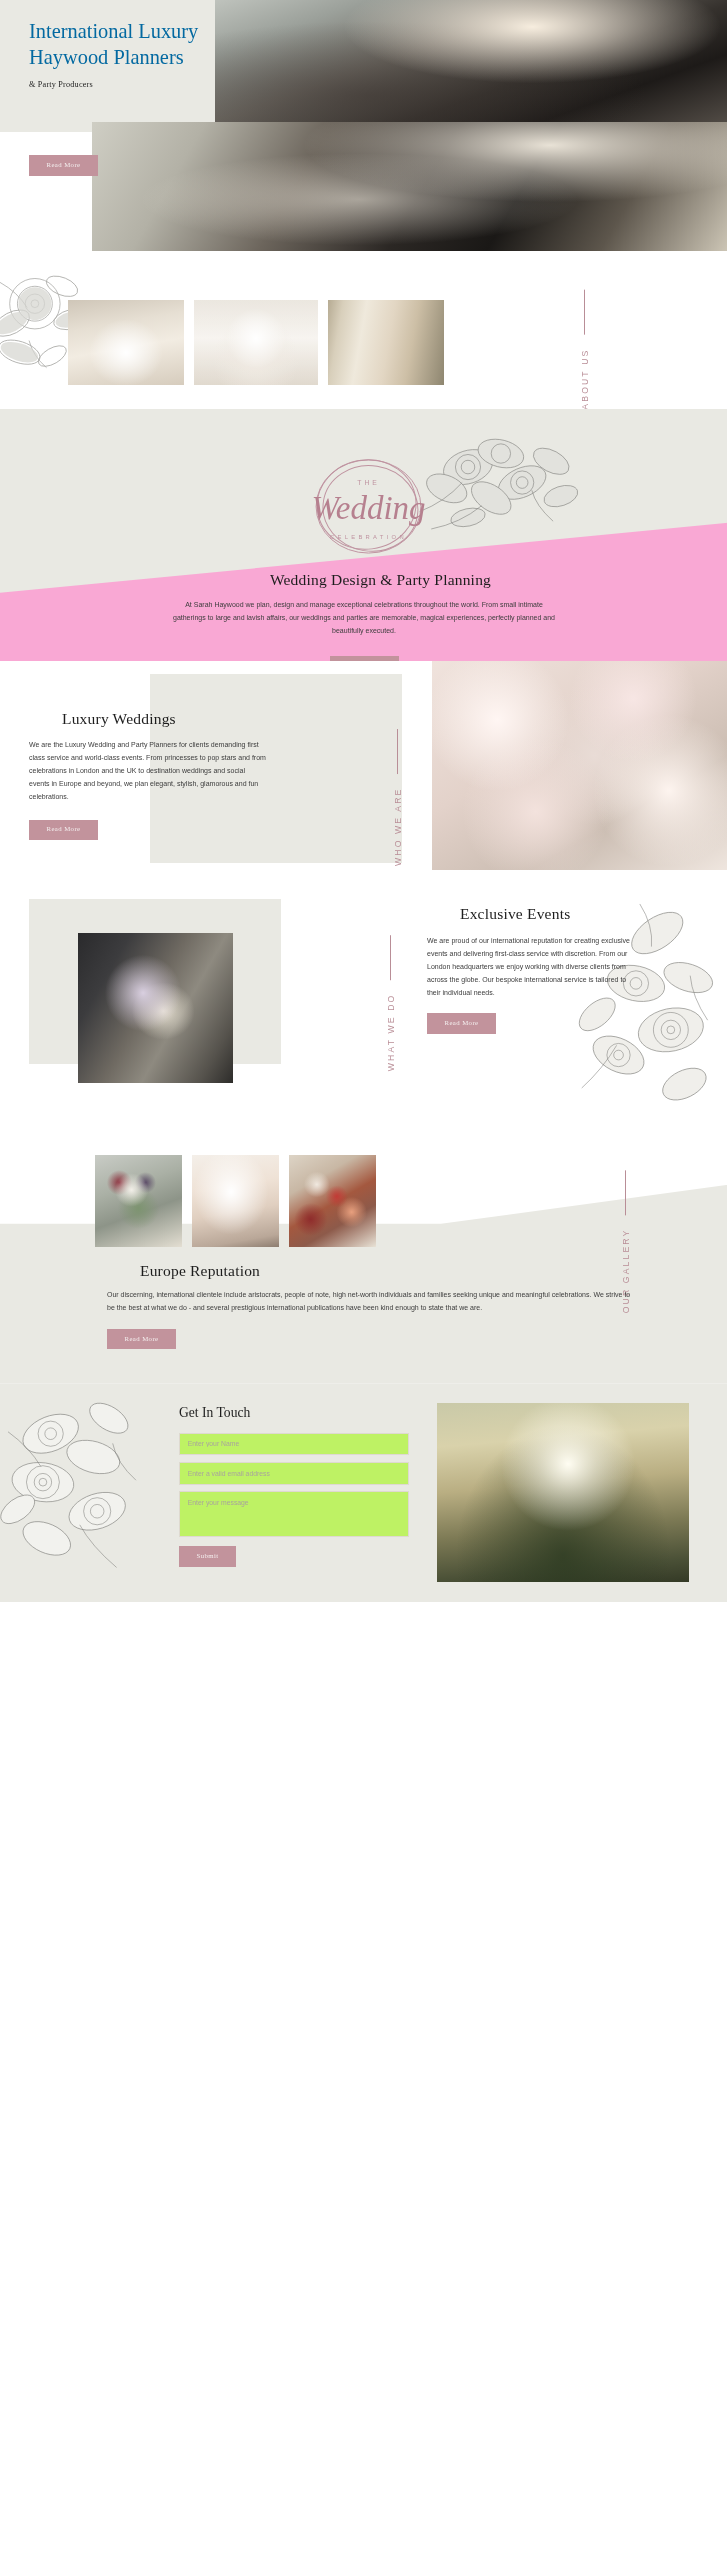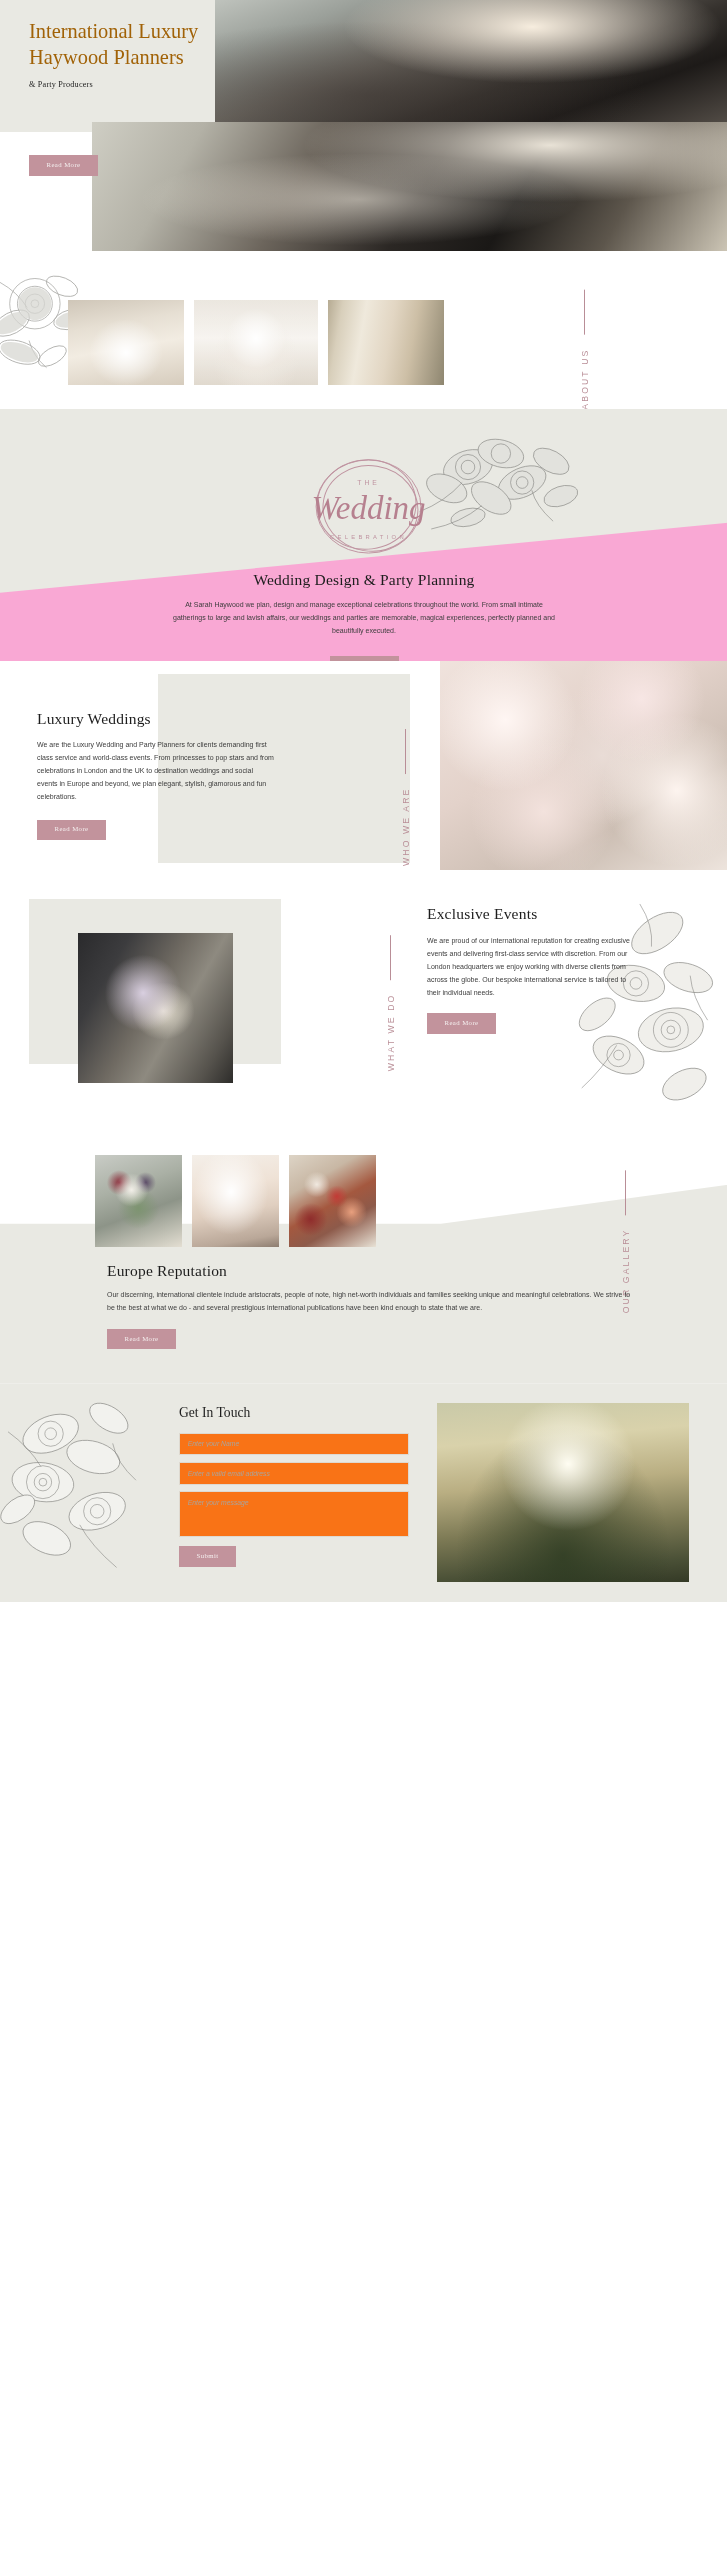--- a/index.html
+++ b/index.html
@@ -46,20 +46,21 @@
     font-size: 7px;
     line-height: 1.85;
     color: #3c3c3c;
   }
   h2.sec-title {
     font-family: "Liberation Serif", serif;
     font-weight: 400;
     font-size: 15.5px;
     letter-spacing: 0.2px;
     color: #1d1d1d;
+    padding-left: 33px;
   }
 
   
   .ph { background-size: cover; background-position: center; position: relative; overflow: hidden; }
   .ph-couple {
     background:
       radial-gradient(ellipse at 62% 22%, rgba(255,245,230,.95) 0%, rgba(255,245,230,0) 42%),
       radial-gradient(ellipse at 30% 78%, rgba(60,52,48,.55) 0%, rgba(60,52,48,0) 55%),
       linear-gradient(160deg,#bfc3bd 0%,#9ba09a 18%,#6e6a63 40%,#35312d 62%,#1d1a18 78%,#514b45 100%);
   }
@@ -121,21 +122,21 @@
       linear-gradient(175deg,#c9c9a8 0%,#d9d2ab 22%,#b9ae82 45%,#7d7a55 68%,#4b5137 88%,#343a26 100%);
   }
 
   
   .floral { position: absolute; pointer-events: none; }
 
   
   .hero { position: relative; height: 257px; background: #ffffff; }
   .hero-band { position: absolute; left: 0; top: 0; width: 441px; height: 132px; background: #e9e9e3; }
   .hero-text { position: absolute; left: 29px; top: 17.5px; width: 320px; }
-  .hero-title { font-family: "Liberation Serif", serif; font-weight: 400; font-size: 20.4px; line-height: 1.32; color: #a16207; }
+  .hero-title { font-family: "Liberation Serif", serif; font-weight: 400; font-size: 20.4px; line-height: 1.32; color: #0369a1; }
   .hero-sub { font-family: "Liberation Serif", serif; font-size: 8.2px; color: #222; margin-top: 8.7px; letter-spacing: 0.2px; }
   .hero-btn-wrap { position: absolute; left: 29px; top: 153px; }
   .hero-img-top { position: absolute; left: 215px; top: 0; width: 512px; height: 122px; }
   .hero-img-main { position: absolute; left: 92px; top: 122px; width: 636px; height: 129px; }
 
   
   .about { position: relative; height: 146px; background: #ffffff; margin-top: 5.8px; }
   .about-img { position: absolute; top: 37px; height: 85px; }
   .about-img.a1 { left: 68px; width: 116px; }
   .about-img.a2 { left: 194px; width: 124px; }
@@ -148,21 +149,21 @@
     position: absolute; left: 0; top: 0; width: 728px; height: 209px;
     background: #e9e9e3;
     clip-path: polygon(0 0, 728px 0, 728px 114px, 0 184px);
   }
   .logo-badge { position: absolute; left: 287px; top: 44px; width: 163px; height: 107px; }
   .design-title { position: absolute; left: 0; right: 0; top: 162px; text-align: center; }
   .design-copy { position: absolute; left: 170px; top: 190px; width: 388px; text-align: center; }
   .design-btn { position: absolute; left: 0; right: 0; top: 245px; text-align: center; }
 
   
-  .luxury { position: relative; height: 233px; background: #ffffff; margin-left: 8px; }
+  .luxury { position: relative; height: 233px; background: #ffffff; }
   .luxury-slab { position: absolute; left: 150px; top: 13.6px; width: 252px; height: 189px; background: #e9e9e3; }
   .luxury-text { position: absolute; left: 29px; top: 49px; width: 252px; }
   .luxury-label { position: absolute; left: 393px; top: 68px; }
   .luxury-img { position: absolute; left: 432px; top: 0; width: 296px; height: 209px; }
 
   
   .exclusive { position: relative; height: 247px; background: #ffffff; }
   .excl-slab { position: absolute; left: 29px; top: 4.9px; width: 252px; height: 165px; background: #e9e9e3; }
   .excl-img { position: absolute; left: 78px; top: 39px; width: 155px; height: 150px; }
   .excl-label { position: absolute; left: 386px; top: 41px; }
@@ -180,23 +181,23 @@
   .gal-img.g2 { left: 192px; width: 87px; }
   .gal-img.g3 { left: 289px; width: 87px; }
   .gal-label { position: absolute; left: 621px; top: 29px; }
   .gal-text { position: absolute; left: 107px; top: 121px; width: 529px; }
 
   
   .contact { position: relative; height: 218px; background: #e9e9e3; }
   .contact-inner { position: absolute; left: 179px; top: 21.3px; width: 230px; }
   .contact-title { font-family: "Liberation Serif", serif; font-weight: 400; font-size: 13.6px; color: #1d1d1d; margin-bottom: 11.6px; }
   .field {
-    display: block; width: 100%; background: #f97316; border: 1px solid #ded9d0;
+    display: block; width: 100%; background: #bef264; border: 1px solid #ded9d0;
     font-family: "Liberation Sans", sans-serif; font-size: 6.8px; color: #3c3c3c;
-    padding: 6.8px 7.8px; margin-bottom: 6.8px; outline: none; font-style: italic;
+    padding: 6.8px 7.8px; margin-bottom: 6.8px; outline: none;
   }
   .field::placeholder { color: #a9a49d; }
   textarea.field { height: 46px; resize: none; }
   .contact-img { position: absolute; left: 437px; top: 19.4px; width: 252px; height: 179px; }
   .contact-floral { position: absolute; left: 0; top: 9.7px; width: 175px; height: 189px; }
 </style>
 </head>
 <body>
 
 <div class="page">

